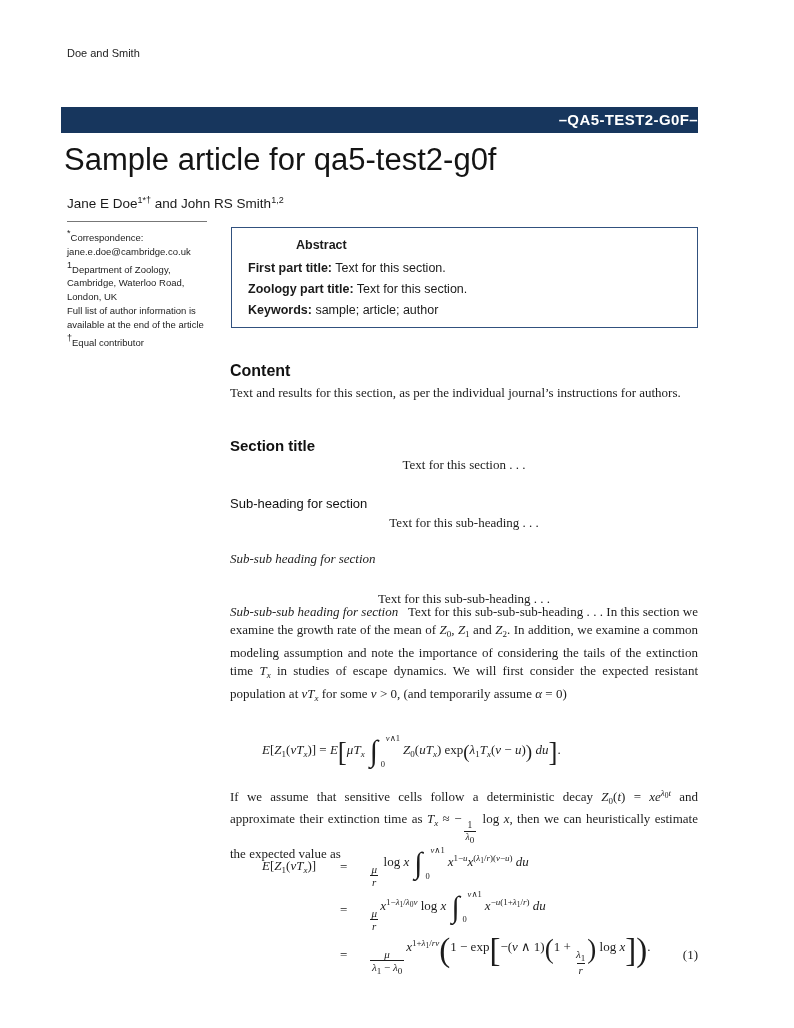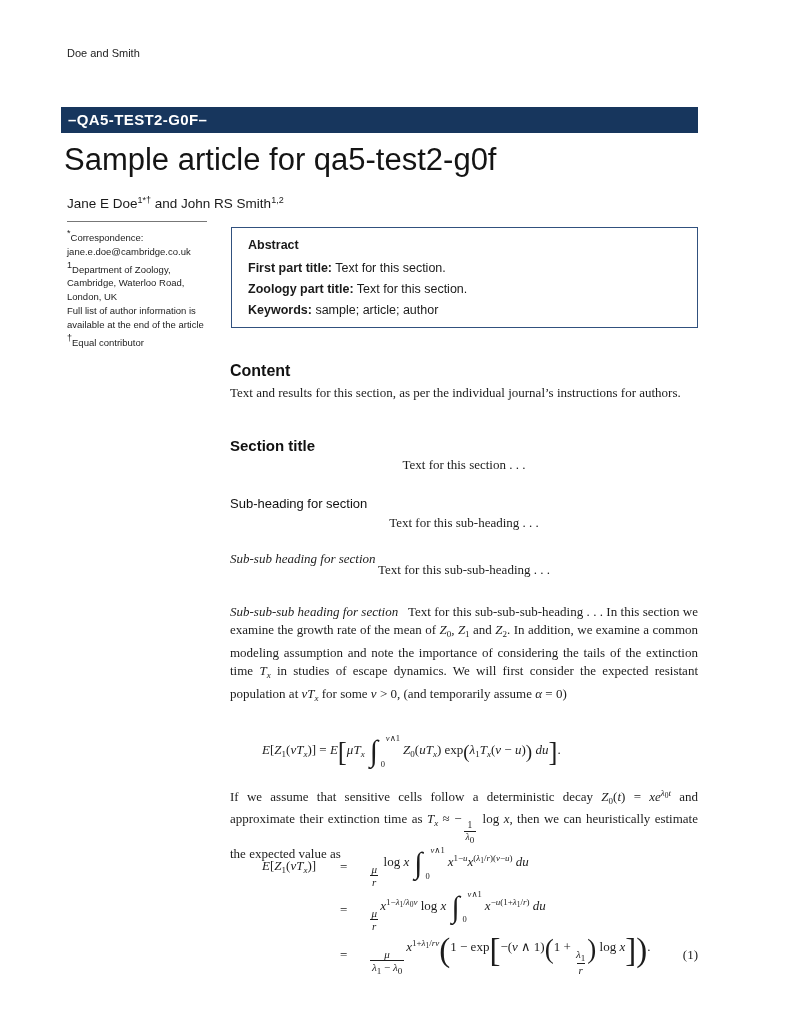--- a/index.html
+++ b/index.html
@@ -5,38 +5,38 @@
   html,body{margin:0;padding:0;background:#ffffff;}
   .page{position:relative;width:794px;height:1028px;background:#fff;overflow:hidden;
         font-family:"Liberation Serif",serif;color:#1c1c1c;}
 
   .running-head{position:absolute;left:67px;top:35px;
         font-family:"Liberation Sans",sans-serif;font-size:11px;color:#222;margin-top:12px;}
 
   .banner{position:absolute;left:61px;top:107px;width:637px;height:26px;
         box-sizing:border-box;padding-left:7px;line-height:26px;
         font-family:"Liberation Sans",sans-serif;font-weight:bold;font-size:15px;
-        letter-spacing:0.4px;}
+        letter-spacing:0.4px;text-align:right;}
 
   .article-title{position:absolute;left:64px;top:143px;line-height:1.1;
         font-family:"Liberation Sans",sans-serif;font-weight:400;font-size:31px;color:#141414;}
 
   .authors{position:absolute;left:67px;top:195px;
         font-family:"Liberation Sans",sans-serif;font-size:13.5px;color:#1a1a1a;}
   .authors sup{font-size:9px;vertical-align:5px;}
 
   .sidebar{position:absolute;left:67px;top:221px;width:150px;
         font-family:"Liberation Sans",sans-serif;font-size:9.5px;line-height:13.8px;color:#222;}
   .sidebar-rule{border-top:1px solid #777;width:140px;margin-bottom:5px;}
   .sidebar sup{font-size:7px;vertical-align:3px;}
 
   .abstract-box{position:absolute;left:231px;top:227px;width:467px;height:101px;
         box-sizing:border-box;border:1.5px solid #31517e;padding:10px 16px 0 16px;
         font-family:"Liberation Sans",sans-serif;font-size:12.5px;color:#1a1a1a;}
-  .abstract-heading{font-weight:bold;margin-bottom:9px;}
+  .abstract-heading{font-weight:bold;margin-bottom:9px;margin-left:48px;}
   .abstract-row{margin-bottom:7px;}
   .abstract-row b{font-weight:bold;}
 
   .main{position:absolute;left:230px;top:0;width:468px;}
   .h-content{position:absolute;top:362px;font-family:"Liberation Sans",sans-serif;
         font-weight:bold;font-size:16px;color:#111;}
   .h-section{position:absolute;top:437px;font-family:"Liberation Sans",sans-serif;
         font-weight:bold;font-size:15px;color:#111;}
   .h-sub{position:absolute;top:496px;font-family:"Liberation Sans",sans-serif;
         font-weight:normal;font-size:13px;color:#111;}
@@ -121,21 +121,21 @@
     <div class="h-content">Content</div>
     <div class="p" style="top:384px;">Text and results for this section, as per the individual journal’s instructions for authors.</div>
 
     <div class="h-section">Section title</div>
     <div class="p p-single" style="top:456px;">Text for this section . . .</div>
 
     <div class="h-sub">Sub-heading for section</div>
     <div class="p p-single" style="top:514px;">Text for this sub-heading . . .</div>
 
     <div class="h-subsub">Sub-sub heading for section</div>
-    <div class="p p-single" style="top:561px;">Text for this sub-sub-heading . . .</div>
+    <div class="p p-single" style="top:590px;">Text for this sub-sub-heading . . .</div>
 
     <div class="p m" style="top:603px;"><span class="runin">Sub-sub-sub heading for section</span><span>&nbsp;&nbsp; Text for this sub-sub-sub-heading . . . In this section we examine the growth rate of the mean of <i>Z</i><sub>0</sub>, <i>Z</i><sub>1</sub> and <i>Z</i><sub>2</sub>. In addition, we examine a common modeling assumption and note the importance of considering the tails of the extinction time <i>T<sub>x</sub></i> in studies of escape dynamics. We will first consider the expected resistant population at <i>vT<sub>x</sub></i> for some <i>v</i> &gt; 0, (and temporarily assume <i>α</i> = 0)</span></div>
 
     <div class="eq-inline m"><i>E</i><span>[</span><i>Z</i><sub>1</sub>(<i>vT<sub>x</sub></i>)<span>]</span> = <i>E</i><span class="big2">[</span><i>μT<sub>x</sub></i><span class="intw">
           <span class="intg">∫</span>
           <span class="lims">
             <span class="lt"><i>v</i>∧1</span>
             <span class="lb">0</span>
           </span>
         </span><i>Z</i><sub>0</sub>(<i>uT<sub>x</sub></i>) exp<span class="big1">(</span><i>λ</i><sub>1</sub><i>T<sub>x</sub></i>(<i>v</i> − <i>u</i>)<span class="big1">)</span> <i>du</i><span class="big2">]</span>.</div>

